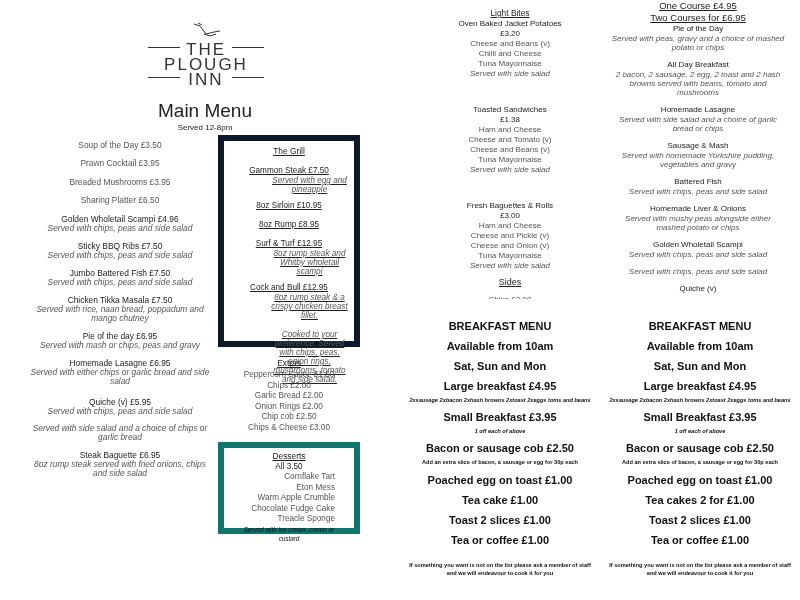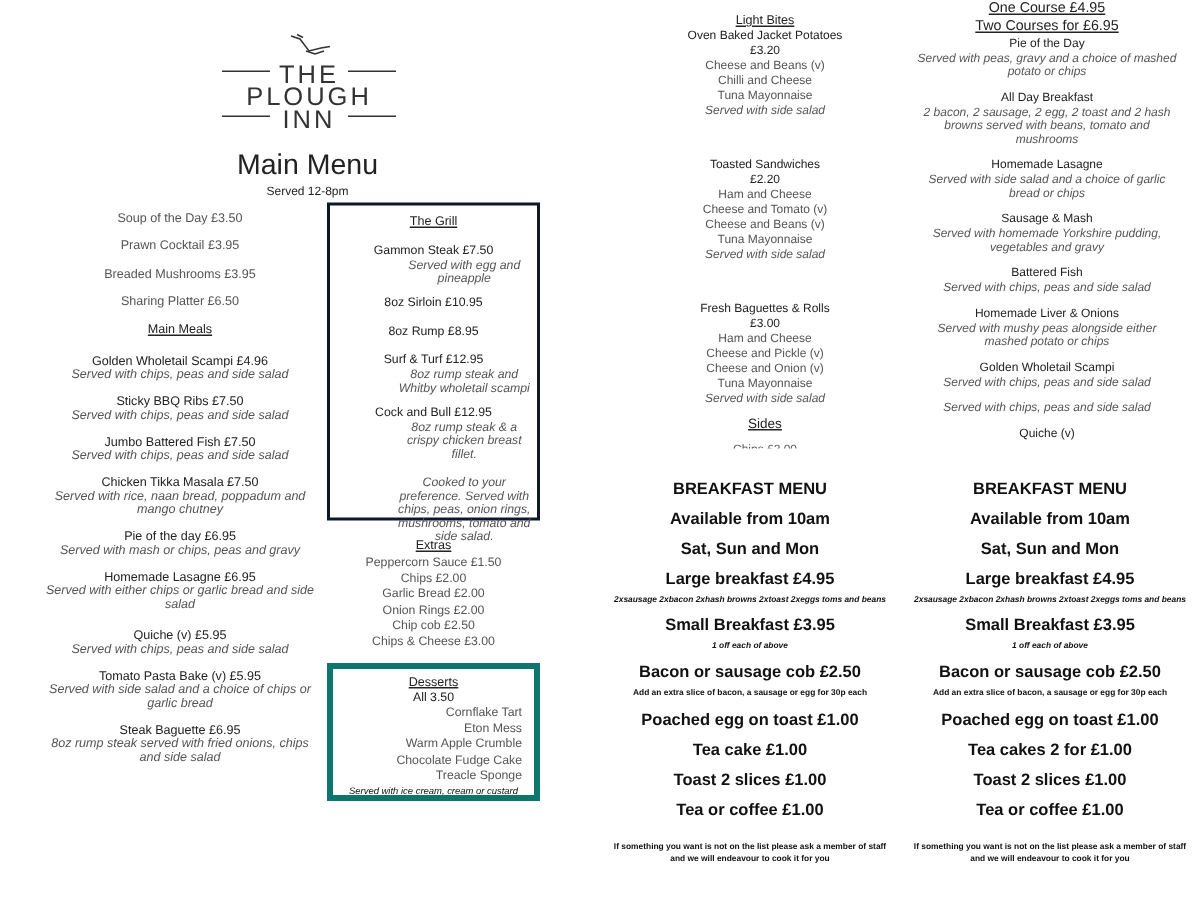--- a/index.html
+++ b/index.html
@@ -18,29 +18,29 @@
 
   
   #col-left { left: 22px; top: 140px; width: 196px; font-size: 8.4px; }
   .sec-h { font-size: 8.4px; text-decoration: underline; color: #222; margin: 0 0 8px 0; }
   .start-item { color: #555; margin-bottom: 8.4px; }
   .meal { margin-bottom: 8px; }
   .meal-name { color: #222; line-height: 10px; }
   .meal-desc { font-style: italic; color: #555; line-height: 9px; }
 
   
-  #grill-box { left: 218px; top: 135px; width: 142px; height: 212px; border: 2px solid #0f172a; box-sizing: border-box; padding: 5px 4px; font-size: 8.2px; }
+  #grill-box { left: 218px; top: 135px; width: 142px; height: 212px; border: 6px solid #0f172a; box-sizing: border-box; padding: 5px 4px; font-size: 8.2px; text-decoration: underline; }
   .grill-item { margin-bottom: 7px; }
   .grill-name { color: #222; line-height: 10px; }
   .grill-desc { font-style: italic; color: #555; line-height: 9px; margin-left: 41px; }
 
   #extras { left: 218px; top: 358px; width: 142px; font-size: 8.2px; }
   .extra-item { color: #555; line-height: 10.5px; }
 
-  #desserts-box { left: 218px; top: 442px; width: 142px; height: 92px; border: 4px solid #0f766e; box-sizing: border-box; padding: 3px 8px; font-size: 8.2px; }
+  #desserts-box { left: 218px; top: 442px; width: 142px; height: 92px; border: 6px solid #0f766e; box-sizing: border-box; padding: 3px 19px; font-size: 8.2px; }
   .dessert-item { color: #555; line-height: 10.5px; text-align: right; }
 
   
   #light-bites { left: 440px; top: 8px; width: 140px; font-size: 8px; }
   .lb-group { margin-bottom: 26px; }
   .lb-title { color: #222; line-height: 10px; }
   .lb-item { color: #555; line-height: 10px; }
 
   
   #right-menu { left: 598px; top: 0px; width: 200px; font-size: 8px; }
@@ -76,21 +76,20 @@
 </div>
 
 <div id="main-title" class="abs center">Main Menu</div>
 <div id="served" class="abs center">Served 12-8pm</div>
 
 <div id="col-left" class="abs center">
   <div class="start-item">Soup of the Day £3.50</div>
   <div class="start-item">Prawn Cocktail £3.95</div>
   <div class="start-item">Breaded Mushrooms £3.95</div>
   <div class="start-item">Sharing Platter £6.50</div>
-  <div class="sec-h" style="margin-bottom:11px">Main Meals</div>
 
   <div class="meal">
     <div class="meal-name">Golden Wholetail Scampi £4.96</div>
     <div class="meal-desc">Served with chips, peas and side salad</div>
   </div>
   <div class="meal">
     <div class="meal-name">Sticky BBQ Ribs £7.50</div>
     <div class="meal-desc">Served with chips, peas and side salad</div>
   </div>
   <div class="meal">
@@ -107,21 +106,20 @@
   </div>
   <div class="meal" style="margin-bottom:11px">
     <div class="meal-name">Homemade Lasagne £6.95</div>
     <div class="meal-desc">Served with either chips or garlic bread and side salad</div>
   </div>
   <div class="meal">
     <div class="meal-name">Quiche (v) £5.95</div>
     <div class="meal-desc">Served with chips, peas and side salad</div>
   </div>
   <div class="meal">
-    <div class="meal-name">Tomato Pasta Bake (v) £5.95</div>
     <div class="meal-desc" style="padding:0 8px">Served with side salad and a choice of chips or garlic bread</div>
   </div>
   <div class="meal">
     <div class="meal-name">Steak Baguette £6.95</div>
     <div class="meal-desc" style="padding:0 8px">8oz rump steak served with fried onions, chips and side salad</div>
   </div>
 </div>
 
 <div id="grill-box" class="abs center">
   <div class="sec-h" style="margin-bottom:10px">The Grill</div>
@@ -172,21 +170,21 @@
   <div class="lb-group">
     <div class="lb-title">Oven Baked Jacket Potatoes</div>
     <div class="lb-title">£3.20</div>
     <div class="lb-item">Cheese and Beans (v)</div>
     <div class="lb-item">Chilli and Cheese</div>
     <div class="lb-item">Tuna Mayonnaise</div>
     <div class="lb-item ital">Served with side salad</div>
   </div>
   <div class="lb-group">
     <div class="lb-title">Toasted Sandwiches</div>
-    <div class="lb-title">£2.20</div>
+    <div class="lb-title">£1.38</div>
     <div class="lb-item">Ham and Cheese</div>
     <div class="lb-item">Cheese and Tomato (v)</div>
     <div class="lb-item">Cheese and Beans (v)</div>
     <div class="lb-item">Tuna Mayonnaise</div>
     <div class="lb-item ital">Served with side salad</div>
   </div>
   <div class="lb-group" style="margin-bottom:6px">
     <div class="lb-title">Fresh Baguettes  &amp; Rolls</div>
     <div class="lb-title">£3.00</div>
     <div class="lb-item">Ham and Cheese</div>

